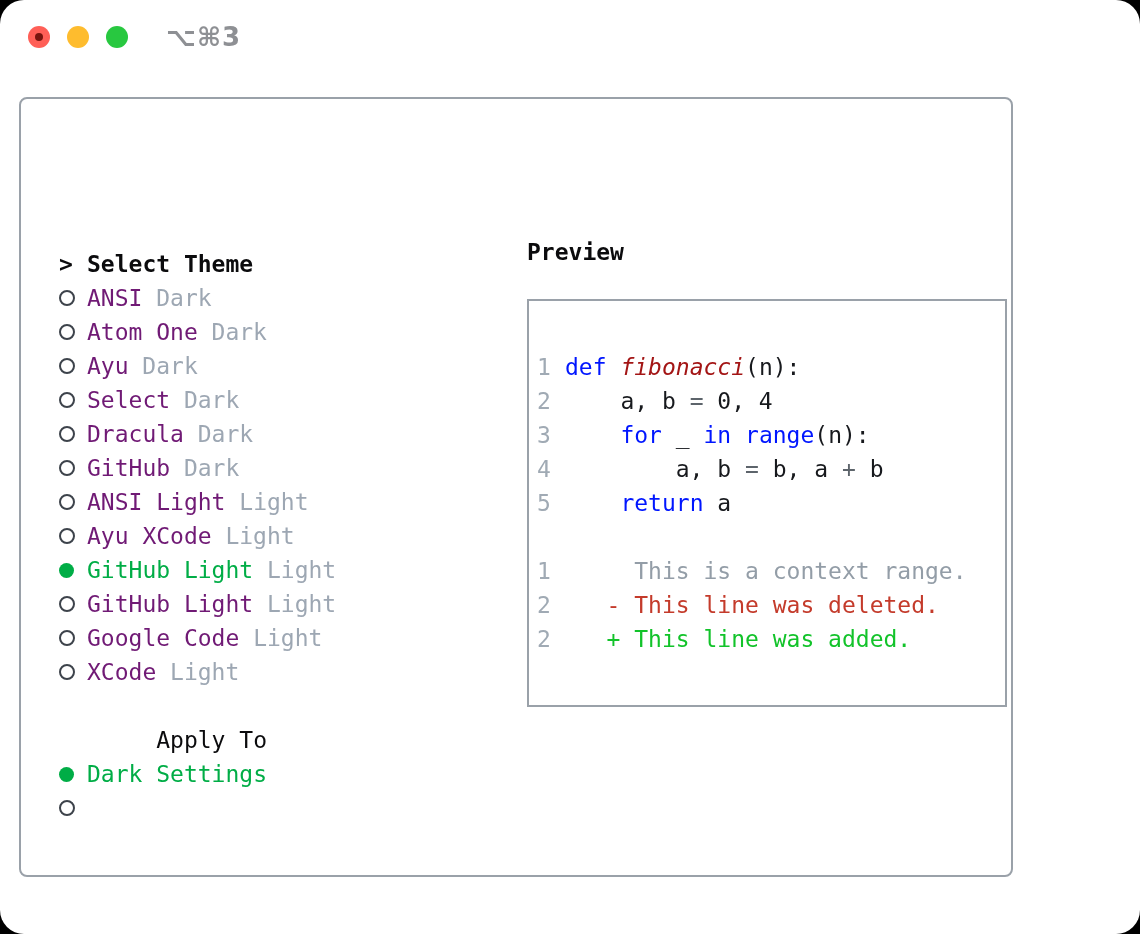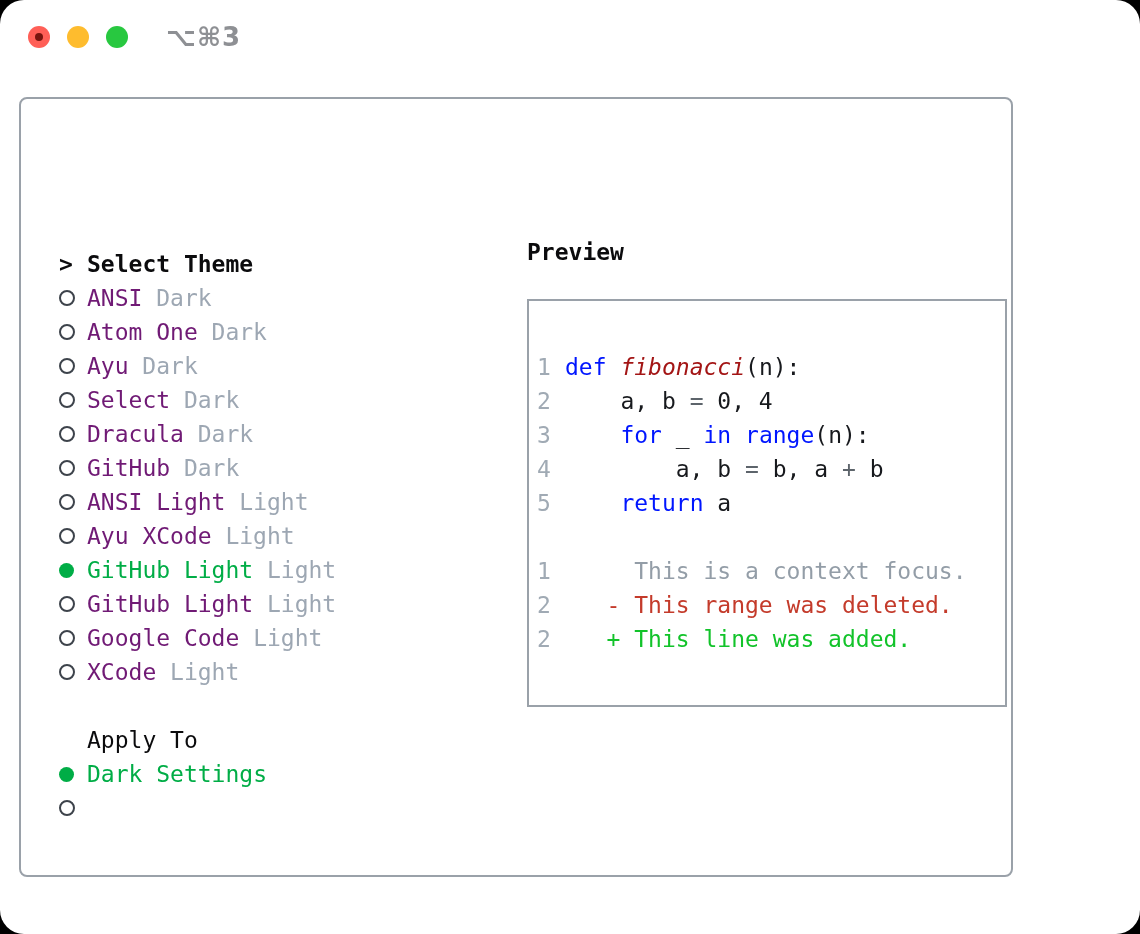--- a/index.html
+++ b/index.html
@@ -33,21 +33,21 @@
   .left-col{position:absolute;left:38px;top:148px;font-size:23px;line-height:34px;}
   .row{height:34px;display:flex;align-items:center;white-space:pre;}
   .marker{width:28px;flex:none;display:flex;align-items:center;}
   .ring{width:12px;height:12px;border:2px solid var(--ring_gray);border-radius:50%;box-sizing:content-box;}
   .dot{width:15px;height:15px;border-radius:50%;background:var(--selection_green);}
   .hdr{font-weight:bold;color:#0b0b0d;}
   .hdr .marker{font-weight:bold;color:#0b0b0d;}
   .t-name{color:#701a75;}
   .t-variant{color:var(--muted_gray);margin-left:0.6em;}
   .row.selected .t-name{color:var(--selection_green);}
-  .apply-hdr{color:#0b0b0d;}
+  .apply-hdr{color:#0b0b0d;justify-content:center;}
   .gap34{height:34px;}
   .hint{color:var(--muted_gray);}
   
   .preview-title{position:absolute;left:506px;top:136px;height:34px;line-height:34px;
     font-size:23px;font-weight:bold;color:#0b0b0d;}
   .preview-box{
     position:absolute;left:506px;top:200px;width:480px;height:408px;box-sizing:border-box;
     border:2px solid var(--panel_border);padding:49px 0 0 8px;overflow:hidden;background:#fff;
   }
   .cl{display:flex;height:34px;line-height:34px;font-size:23px;}
@@ -133,25 +133,25 @@
             <span class="src"><span>        a, b </span><span class="tk-op">=</span><span> b, a </span><span class="tk-op">+</span><span> b</span></span>
           </div>
           <div class="cl">
             <span class="num">5</span>
             <span class="src"><span>    </span><span class="tk-kw">return</span><span> a</span></span>
           </div>
         </div>
       <div id="diff-lines" class="diff-sec">
           <div class="cl ctx">
             <span class="num">1</span>
-            <span class="src">     This is a context focus.</span>
+            <span class="src">     This is a context range.</span>
           </div>
           <div class="cl del">
             <span class="num">2</span>
-            <span class="src">   - This range was deleted.</span>
+            <span class="src">   - This line was deleted.</span>
           </div>
           <div class="cl add">
             <span class="num">2</span>
             <span class="src">   + This line was added.</span>
           </div>
         </div>
     </div>
 
   </div>
 </div>

